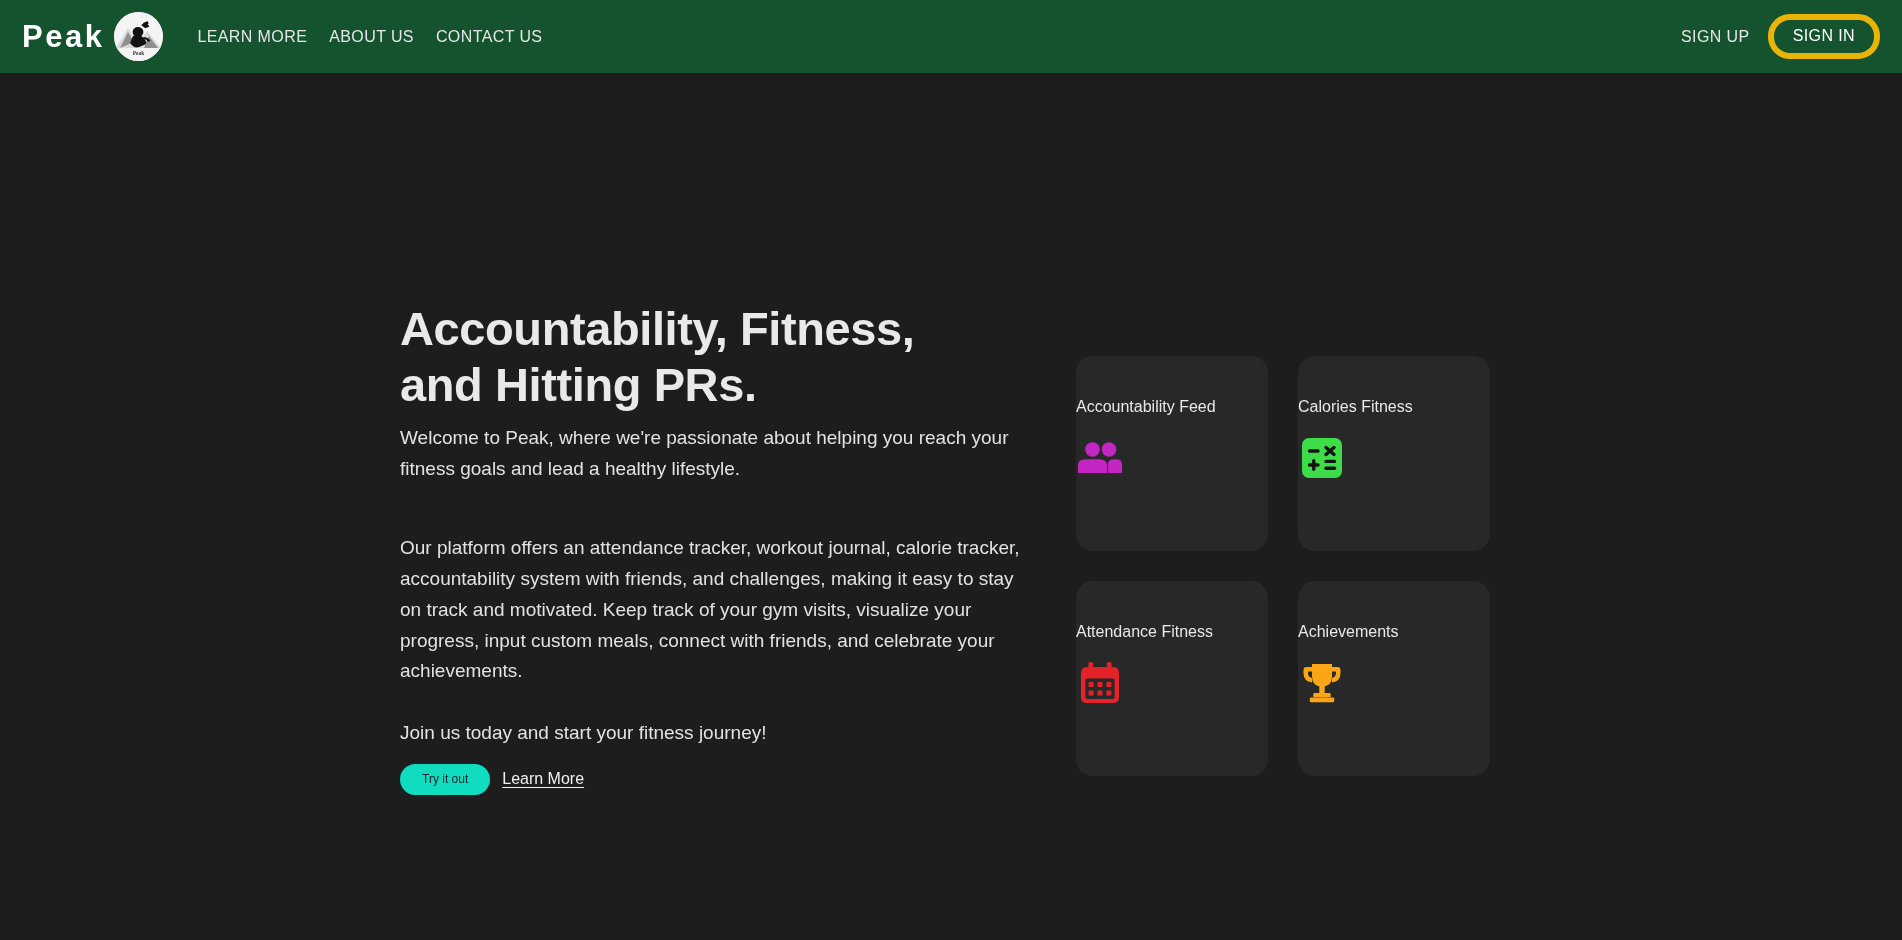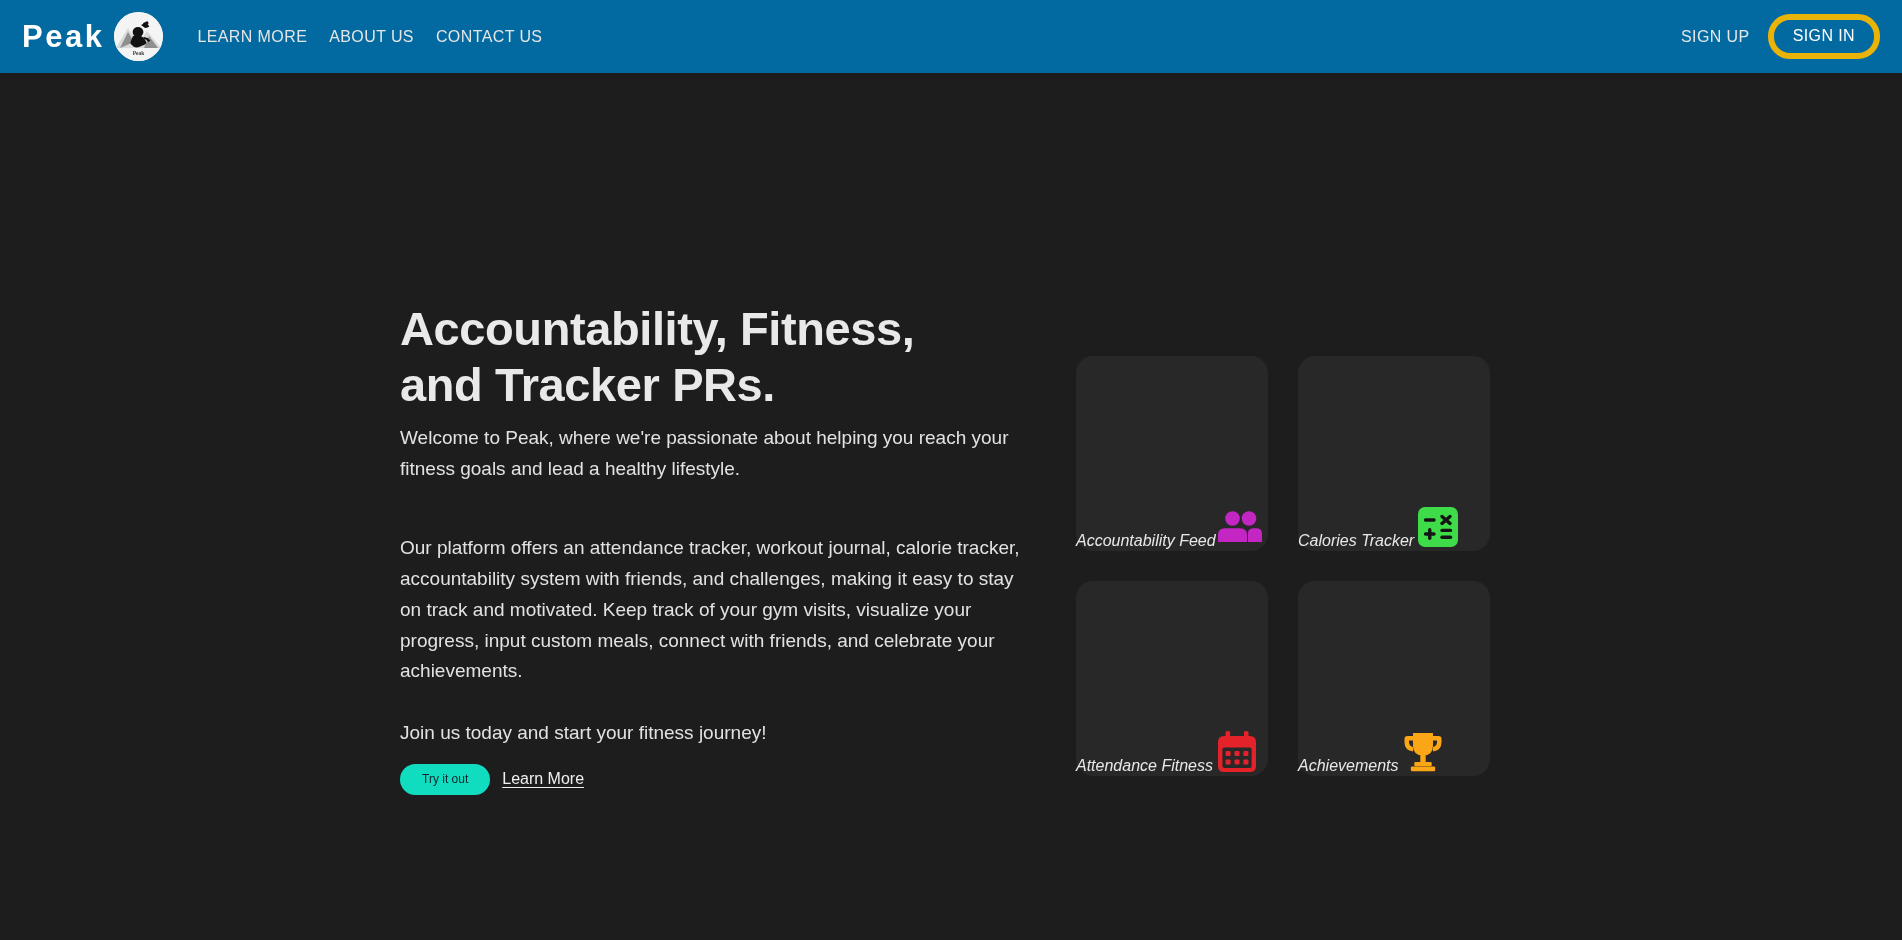--- a/index.html
+++ b/index.html
@@ -11,21 +11,21 @@
     font-family: "Liberation Sans", sans-serif;
     overflow: hidden;
   }
 
   
   .header {
     position: absolute;
     top: 0; left: 0;
     width: 1902px;
     height: 73px;
-    background: #0369a1;
+    background: #14532d;
     display: flex;
     align-items: center;
   }
 
   .brand {
     display: flex;
     align-items: center;
     margin-left: 22px;
     gap: 10px;
   }
@@ -166,25 +166,24 @@
     display: grid;
     grid-template-columns: 192px 192px;
     grid-template-rows: 195px 195px;
     gap: 30px 30px;
   }
 
   .card {
     background: #282828;
     border-radius: 17px;
     display: flex;
-    flex-direction: row;
-    align-items: flex-end;
+    flex-direction: column;
+    align-items: flex-start;
     padding-top: 40px;
     cursor: pointer;
-    font-style: italic;
   }
 
   .card-title {
     font-size: 16px;
     color: #e8e8e8;
     text-align: center;
     line-height: 1.32;
     max-width: 165px;
   }
 
@@ -238,21 +237,21 @@
     <button class="signin-btn">SIGN IN</button>
   </div>
 
 </div>
 
 <div class="main">
 
   <div class="hero-copy">
     <h1 class="hero-title">
       <span>Accountability, Fitness,</span><br>
-      <span>and Tracker PRs.</span>
+      <span>and Hitting PRs.</span>
     </h1>
 
     <p class="hero-p first">Welcome to Peak, where we're passionate about helping you reach your fitness goals and lead a healthy lifestyle.</p>
     <p class="hero-p second">Our platform offers an attendance tracker, workout journal, calorie tracker, accountability system with friends, and challenges, making it easy to stay on track and motivated. Keep track of your gym visits, visualize your progress, input custom meals, connect with friends, and celebrate your achievements.</p>
     <p class="hero-p third">Join us today and start your fitness journey!</p>
 
     <div class="cta-row">
       <button class="try-btn">Try it out</button>
       <a class="learn-link" href="#">Learn More</a>
     </div>
@@ -268,21 +267,21 @@
             <circle cx="15.5" cy="8.5" r="7.3"></circle>
             <circle cx="32" cy="8.5" r="7.3"></circle>
             <path d="M1 32 v-7.2 q0 -6.6 7 -6.6 h15 q7 0 7 6.6 V32 Z"></path>
             <path d="M31 32 v-9.2 q0 -4.6 6 -4.6 h2 q6 0 6 5.4 V32 Z"></path>
           </g>
         </svg>
       </div>
     </div>
 
     <div class="card">
-      <div class="card-title">Calories Tracker</div>
+      <div class="card-title">Calories Fitness</div>
       <div class="card-icon">
         <svg width="40" height="40" viewBox="0 0 40 40" xmlns="http://www.w3.org/2000/svg">
           <rect x="0" y="0" width="40" height="40" rx="7" fill="#3ddc48"></rect>
           <g stroke="#141414" stroke-width="3.4" stroke-linecap="round">
             <line x1="7.5" y1="13" x2="16" y2="13"></line>
             <line x1="24" y1="9.5" x2="32" y2="16.5"></line>
             <line x1="32" y1="9.5" x2="24" y2="16.5"></line>
             <line x1="7.5" y1="27" x2="16" y2="27"></line>
             <line x1="11.75" y1="22.8" x2="11.75" y2="31.2"></line>
             <line x1="24" y1="23.4" x2="32.5" y2="23.4"></line>

